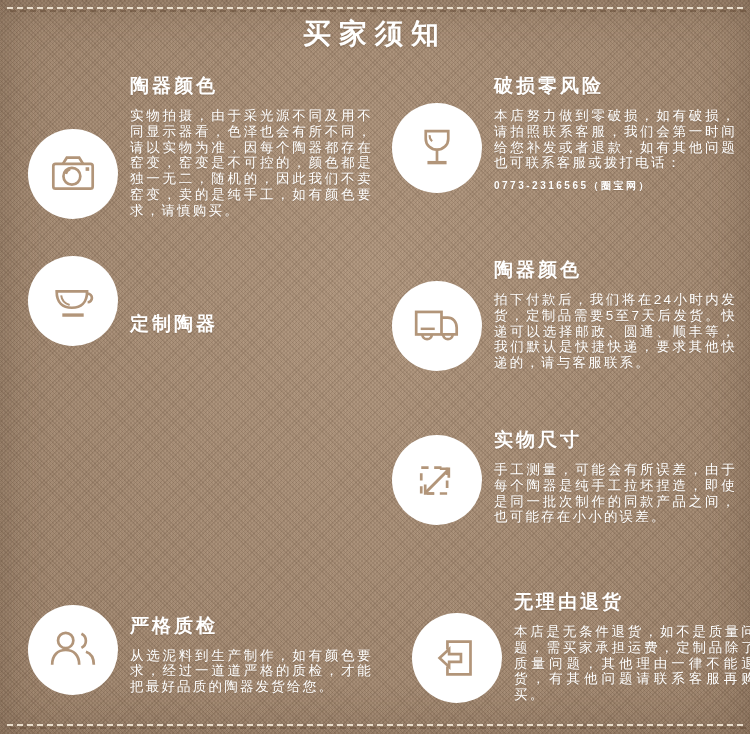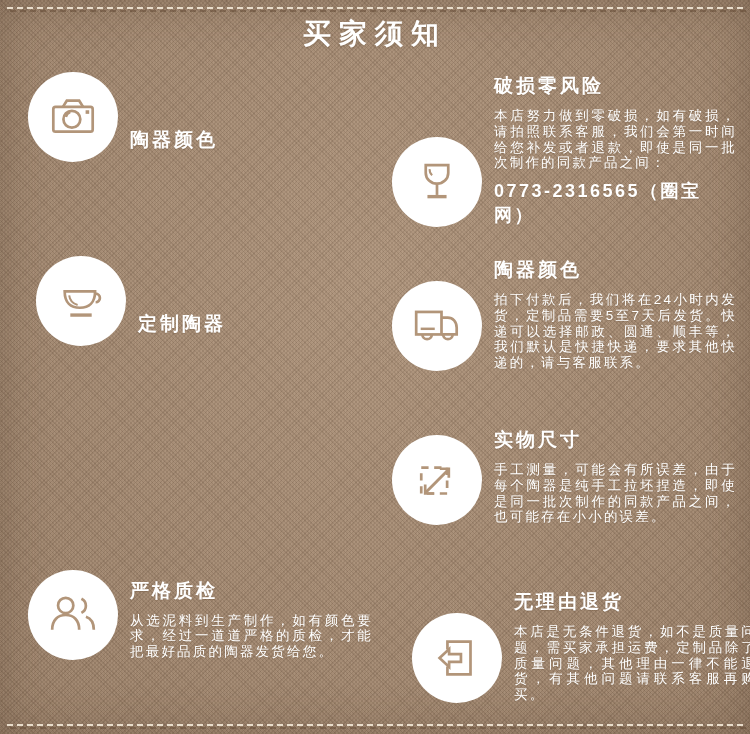--- a/index.html
+++ b/index.html
@@ -42,29 +42,29 @@
   .sec-title{
     font-size:19px;font-weight:bold;letter-spacing:3px;margin:0 0 9px 0;
     text-shadow:0 1px 1px rgba(110,85,62,0.4);
   }
   .sec-body{
     font-size:13.5px;letter-spacing:2.2px;line-height:15.8px;
     text-align:justify;text-align-last:left;
     text-shadow:0 1px 1px rgba(110,85,62,0.35);
   }
   .sec-phone{
-    margin-top:8px;font-size:18px;letter-spacing:2.5px;font-weight:bold;
+    margin-top:8px;font-size:10px;letter-spacing:2.5px;font-weight:bold;
     text-shadow:0 1px 1px rgba(110,85,62,0.35);
   }
   #s1{left:28px;top:72px}
   #s2{left:392px;top:72px}
-  #s3{left:36px;top:256px}
+  #s3{left:28px;top:256px}
   #s4{left:392px;top:256px}
   #s5{left:392px;top:426px}
-  #s6{left:28px;top:570px}
+  #s6{left:28px;top:605px}
   #s7{left:412px;top:588px}
 </style>
 </head>
 <body>
 
 <div class="panel">
 
   <div class="stitch-shadow" style="top:10px"></div>
   <div class="stitch" style="top:7px"></div>
 
@@ -75,35 +75,36 @@
       <svg width="54" height="54" viewBox="0 0 48 48" fill="none" stroke="currentColor" stroke-width="2.4">
         <rect x="6.5" y="15" width="35" height="22" rx="2"></rect>
         <path d="M15 15 L18.5 9.5 H29.5 L33 15"></path>
         <circle cx="23" cy="26" r="7.5"></circle>
         <path d="M17.8 24 A 6.2 6.2 0 0 1 21.5 19.7" stroke-width="2"></path>
         <rect x="35.2" y="18" width="3.2" height="3.2" fill="currentColor" stroke="none"></rect>
       </svg>
     </div>
     <div class="content">
       <div class="sec-title">陶器颜色</div>
+      <div class="sec-body">实物拍摄，由于采光源不同及用不同显示器看，色泽也会有所不同，请以实物为准，因每个陶器都存在窑变，窑变是不可控的，颜色都是独一无二，随机的，因此我们不卖窑变，卖的是纯手工，如有颜色要求，请慎购买。</div>
     </div>
   </div>
 
   <div class="section" id="s2">
     <div class="icon-circle">
       <svg width="54" height="54" viewBox="0 0 48 48" fill="none" stroke="currentColor" stroke-width="2.4">
         <path d="M14 9 h20 v7 a10 9.5 0 0 1 -20 0 z"></path>
         <path d="M17.5 12.5 a6.5 6.5 0 0 0 2.2 5.5" stroke-width="1.8"></path>
         <line x1="24" y1="26" x2="24" y2="35.5"></line>
         <line x1="15.5" y1="37" x2="32.5" y2="37" stroke-width="3"></line>
       </svg>
     </div>
     <div class="content">
       <div class="sec-title">破损零风险</div>
-      <div class="sec-body">本店努力做到零破损，如有破损，请拍照联系客服，我们会第一时间给您补发或者退款，即使是同一批次制作的同款产品之间：</div>
+      <div class="sec-body">本店努力做到零破损，如有破损，请拍照联系客服，我们会第一时间给您补发或者退款，如有其他问题也可联系客服或拨打电话：</div>
       <div class="sec-phone">0773-2316565（圈宝网）</div>
     </div>
   </div>
 
   <div class="section" id="s3">
     <div class="icon-circle">
       <svg width="54" height="54" viewBox="0 0 48 48" fill="none" stroke="currentColor" stroke-width="2.4">
         <path d="M9.5 15.5 h27 c0 10 -5.5 14.5 -13.5 14.5 c-8 0 -13.5 -4.5 -13.5 -14.5 z"></path>
         <path d="M13.5 19 a10.5 10 0 0 0 7.5 8.5" stroke-width="1.8"></path>
         <path d="M37 17.5 a3.8 3.8 0 0 1 0 7.6"></path>

